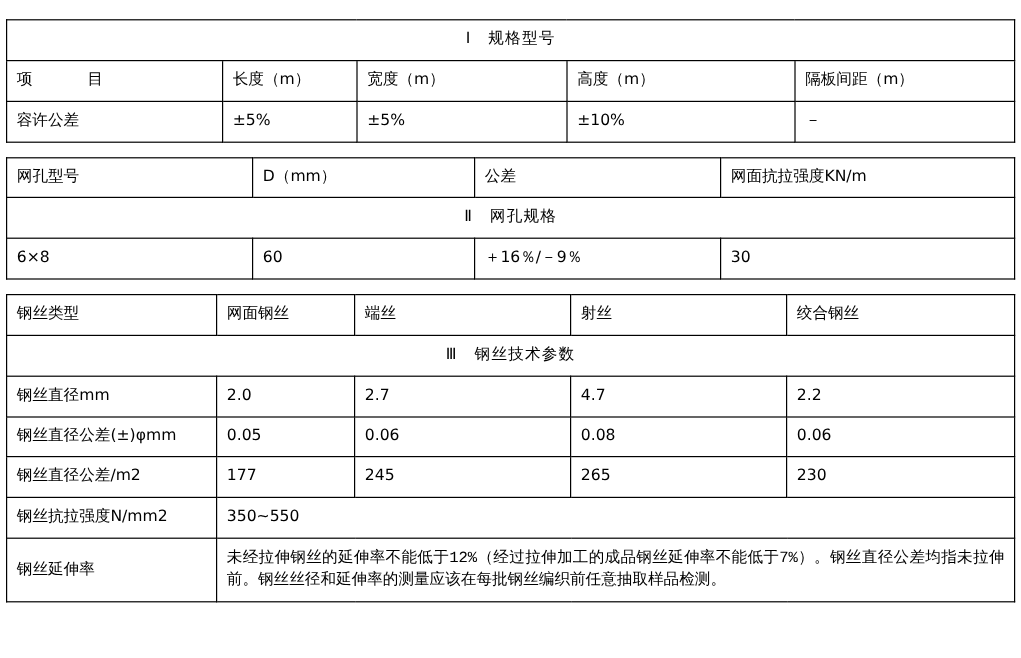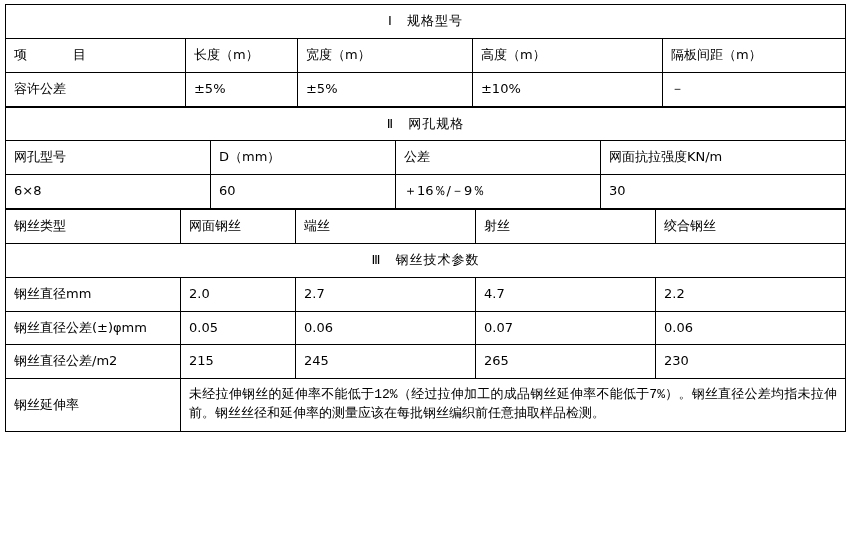--- a/index.html
+++ b/index.html
@@ -18,21 +18,21 @@
   .sheet {
     width: 845px;
     margin: 0 auto;
     padding-top: 4px;
     box-sizing: border-box;
   }
   table.spec {
     border-collapse: collapse;
     width: 840px;
     table-layout: fixed;
-    margin: 0 auto;
+    margin: 12px auto;
   }
   table.spec td {
     border: 1px solid #000000;
     padding: 7px 8px;
     vertical-align: middle;
     font-size: 13px;
     line-height: 1.45;
     word-break: break-all;
   }
   td.section-title {
@@ -104,27 +104,27 @@
   <table class="spec">
     <colgroup>
       <col style="width:205px">
       <col style="width:185px">
       <col style="width:205px">
       <col style="width:245px">
     </colgroup>
     <tbody>
 
       <tr>
-        <td class="section-title" colspan="4"><span>Ⅱ</span><span class="sp-mid"></span><span>网孔规格</span></td>
-      </tr>
-      <tr>
         <td>网孔型号</td>
         <td>D（mm）</td>
         <td>公差</td>
         <td>网面抗拉强度KN/m</td>
+      </tr>
+      <tr>
+        <td class="section-title" colspan="4"><span>Ⅱ</span><span class="sp-mid"></span><span>网孔规格</span></td>
       </tr>
       <tr>
         <td>6×8</td>
         <td>60</td>
         <td>＋16％/－9％</td>
         <td>30</td>
       </tr>
     </tbody>
   </table>
 
@@ -152,29 +152,33 @@
         <td>钢丝直径mm</td>
         <td>2.0</td>
         <td>2.7</td>
         <td>4.7</td>
         <td>2.2</td>
       </tr>
       <tr>
         <td class="nowrap-cell">钢丝直径公差(±)φmm</td>
         <td>0.05</td>
         <td>0.06</td>
-        <td>0.07</td>
+        <td>0.08</td>
         <td>0.06</td>
       </tr>
       <tr>
         <td>钢丝直径公差/m2</td>
-        <td>215</td>
+        <td>177</td>
         <td>245</td>
         <td>265</td>
         <td>230</td>
+      </tr>
+      <tr>
+        <td>钢丝抗拉强度N/mm2</td>
+        <td colspan="4">350~550</td>
       </tr>
       <tr>
         <td>钢丝延伸率</td>
         <td class="para" colspan="4">未经拉伸钢丝的延伸率不能低于12%（经过拉伸加工的成品钢丝延伸率不能低于7%）。钢丝直径公差均指未拉伸前。钢丝丝径和延伸率的测量应该在每批钢丝编织前任意抽取样品检测。</td>
       </tr>
     </tbody>
   </table>
 
 </div>
 

